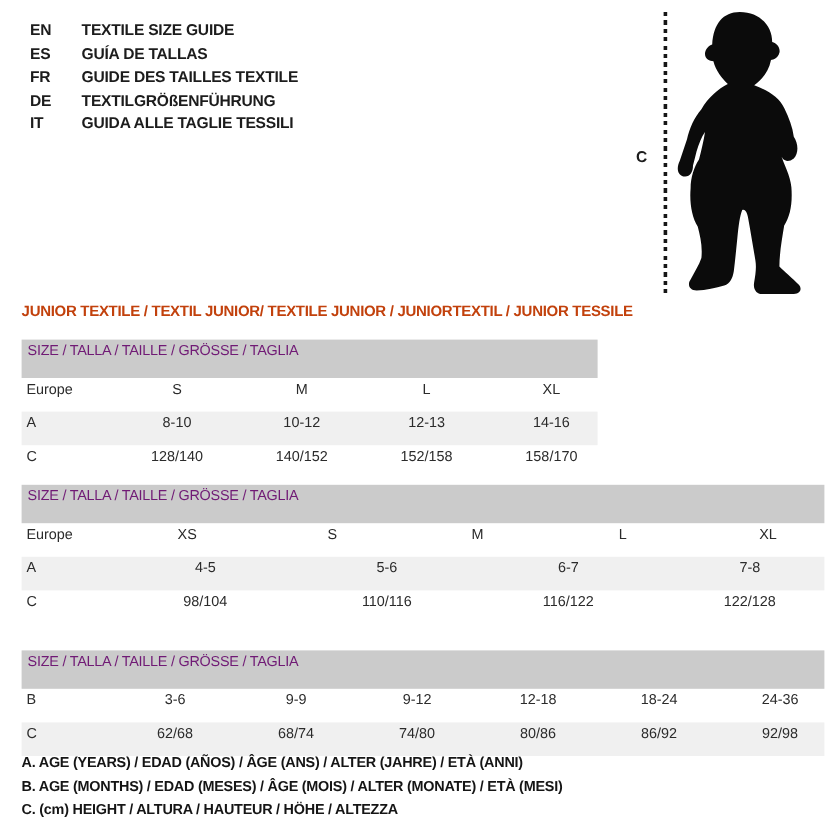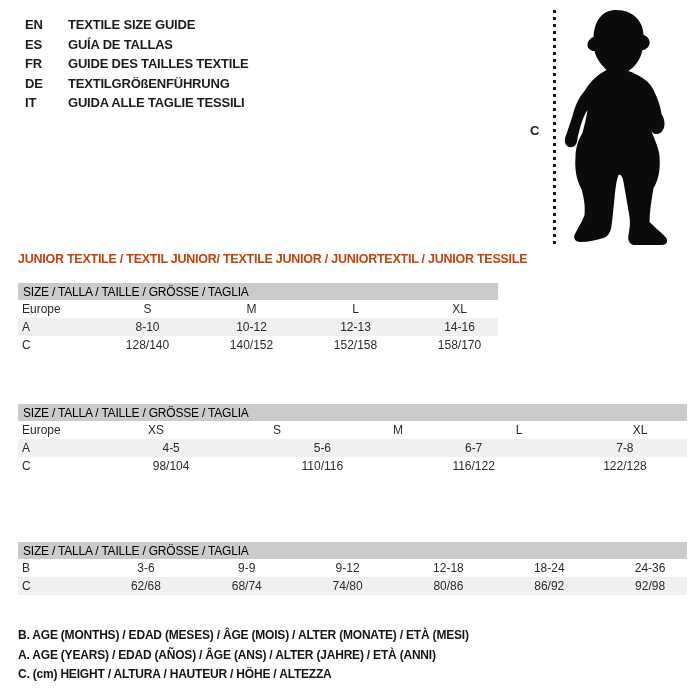--- a/index.html
+++ b/index.html
@@ -16,23 +16,23 @@
   .figure-label { position:absolute; left:530px; top:123px; font-size:13px; font-weight:bold; }
   .dotted-line { position:absolute; left:553px; top:10px; width:2.5px; height:236px;
                  background:repeating-linear-gradient(#161616 0 3.5px, transparent 3.5px 7px); }
   .toddler-svg { position:absolute; left:561px; top:7px; }
   
   .sec-title { position:absolute; left:18px; font-size:12.5px; font-weight:bold;
                letter-spacing:-0.25px; white-space:nowrap; line-height:20px; color:#c2410c; }
   .sec-title sub { font-size:9px; }
   
   .tbl { position:absolute; left:18px; font-size:12px; color:#2b2b2b; }
-  .bar { height:17px; background:#cbcbcb; line-height:19px; padding-left:5px;
-         color:#000000; letter-spacing:-0.2px; font-size:12px; }
-  .trow { display:flex; height:18px; line-height:18px;gap:27px; }
+  .bar { height:32px; background:#cbcbcb; line-height:19px; padding-left:5px;
+         color:#701a75; letter-spacing:-0.2px; font-size:12px; }
+  .trow { display:flex; height:28px; line-height:18px;gap:27px; }
   .trow.alt { background:#f0f0f0; }
   .tcell { flex:1; text-align:center; }
   .tlabel { width:60px; flex:none; text-align:left; padding-left:4px; }
   
   .footnotes { position:absolute; left:18px; top:626px; font-size:12px; font-weight:bold;
                line-height:19.5px; letter-spacing:-0.2px; color:#151515; }
 </style>
 </head>
 <body>
 
@@ -175,18 +175,18 @@
       <div class="tcell">62/68</div>
       <div class="tcell">68/74</div>
       <div class="tcell">74/80</div>
       <div class="tcell">80/86</div>
       <div class="tcell">86/92</div>
       <div class="tcell">92/98</div>
     </div>
   </div>
 
   <div class="footnotes">
+    <div>A. AGE (YEARS) / EDAD (AÑOS) / ÂGE (ANS) / ALTER (JAHRE) / ETÀ (ANNI)</div>
     <div>B. AGE (MONTHS) / EDAD (MESES) / ÂGE (MOIS) / ALTER (MONATE) / ETÀ (MESI)</div>
-    <div>A. AGE (YEARS) / EDAD (AÑOS) / ÂGE (ANS) / ALTER (JAHRE) / ETÀ (ANNI)</div>
     <div>C. (cm) HEIGHT / ALTURA / HAUTEUR / HÖHE / ALTEZZA</div>
   </div>
 
 </div>
 
 </body></html>

